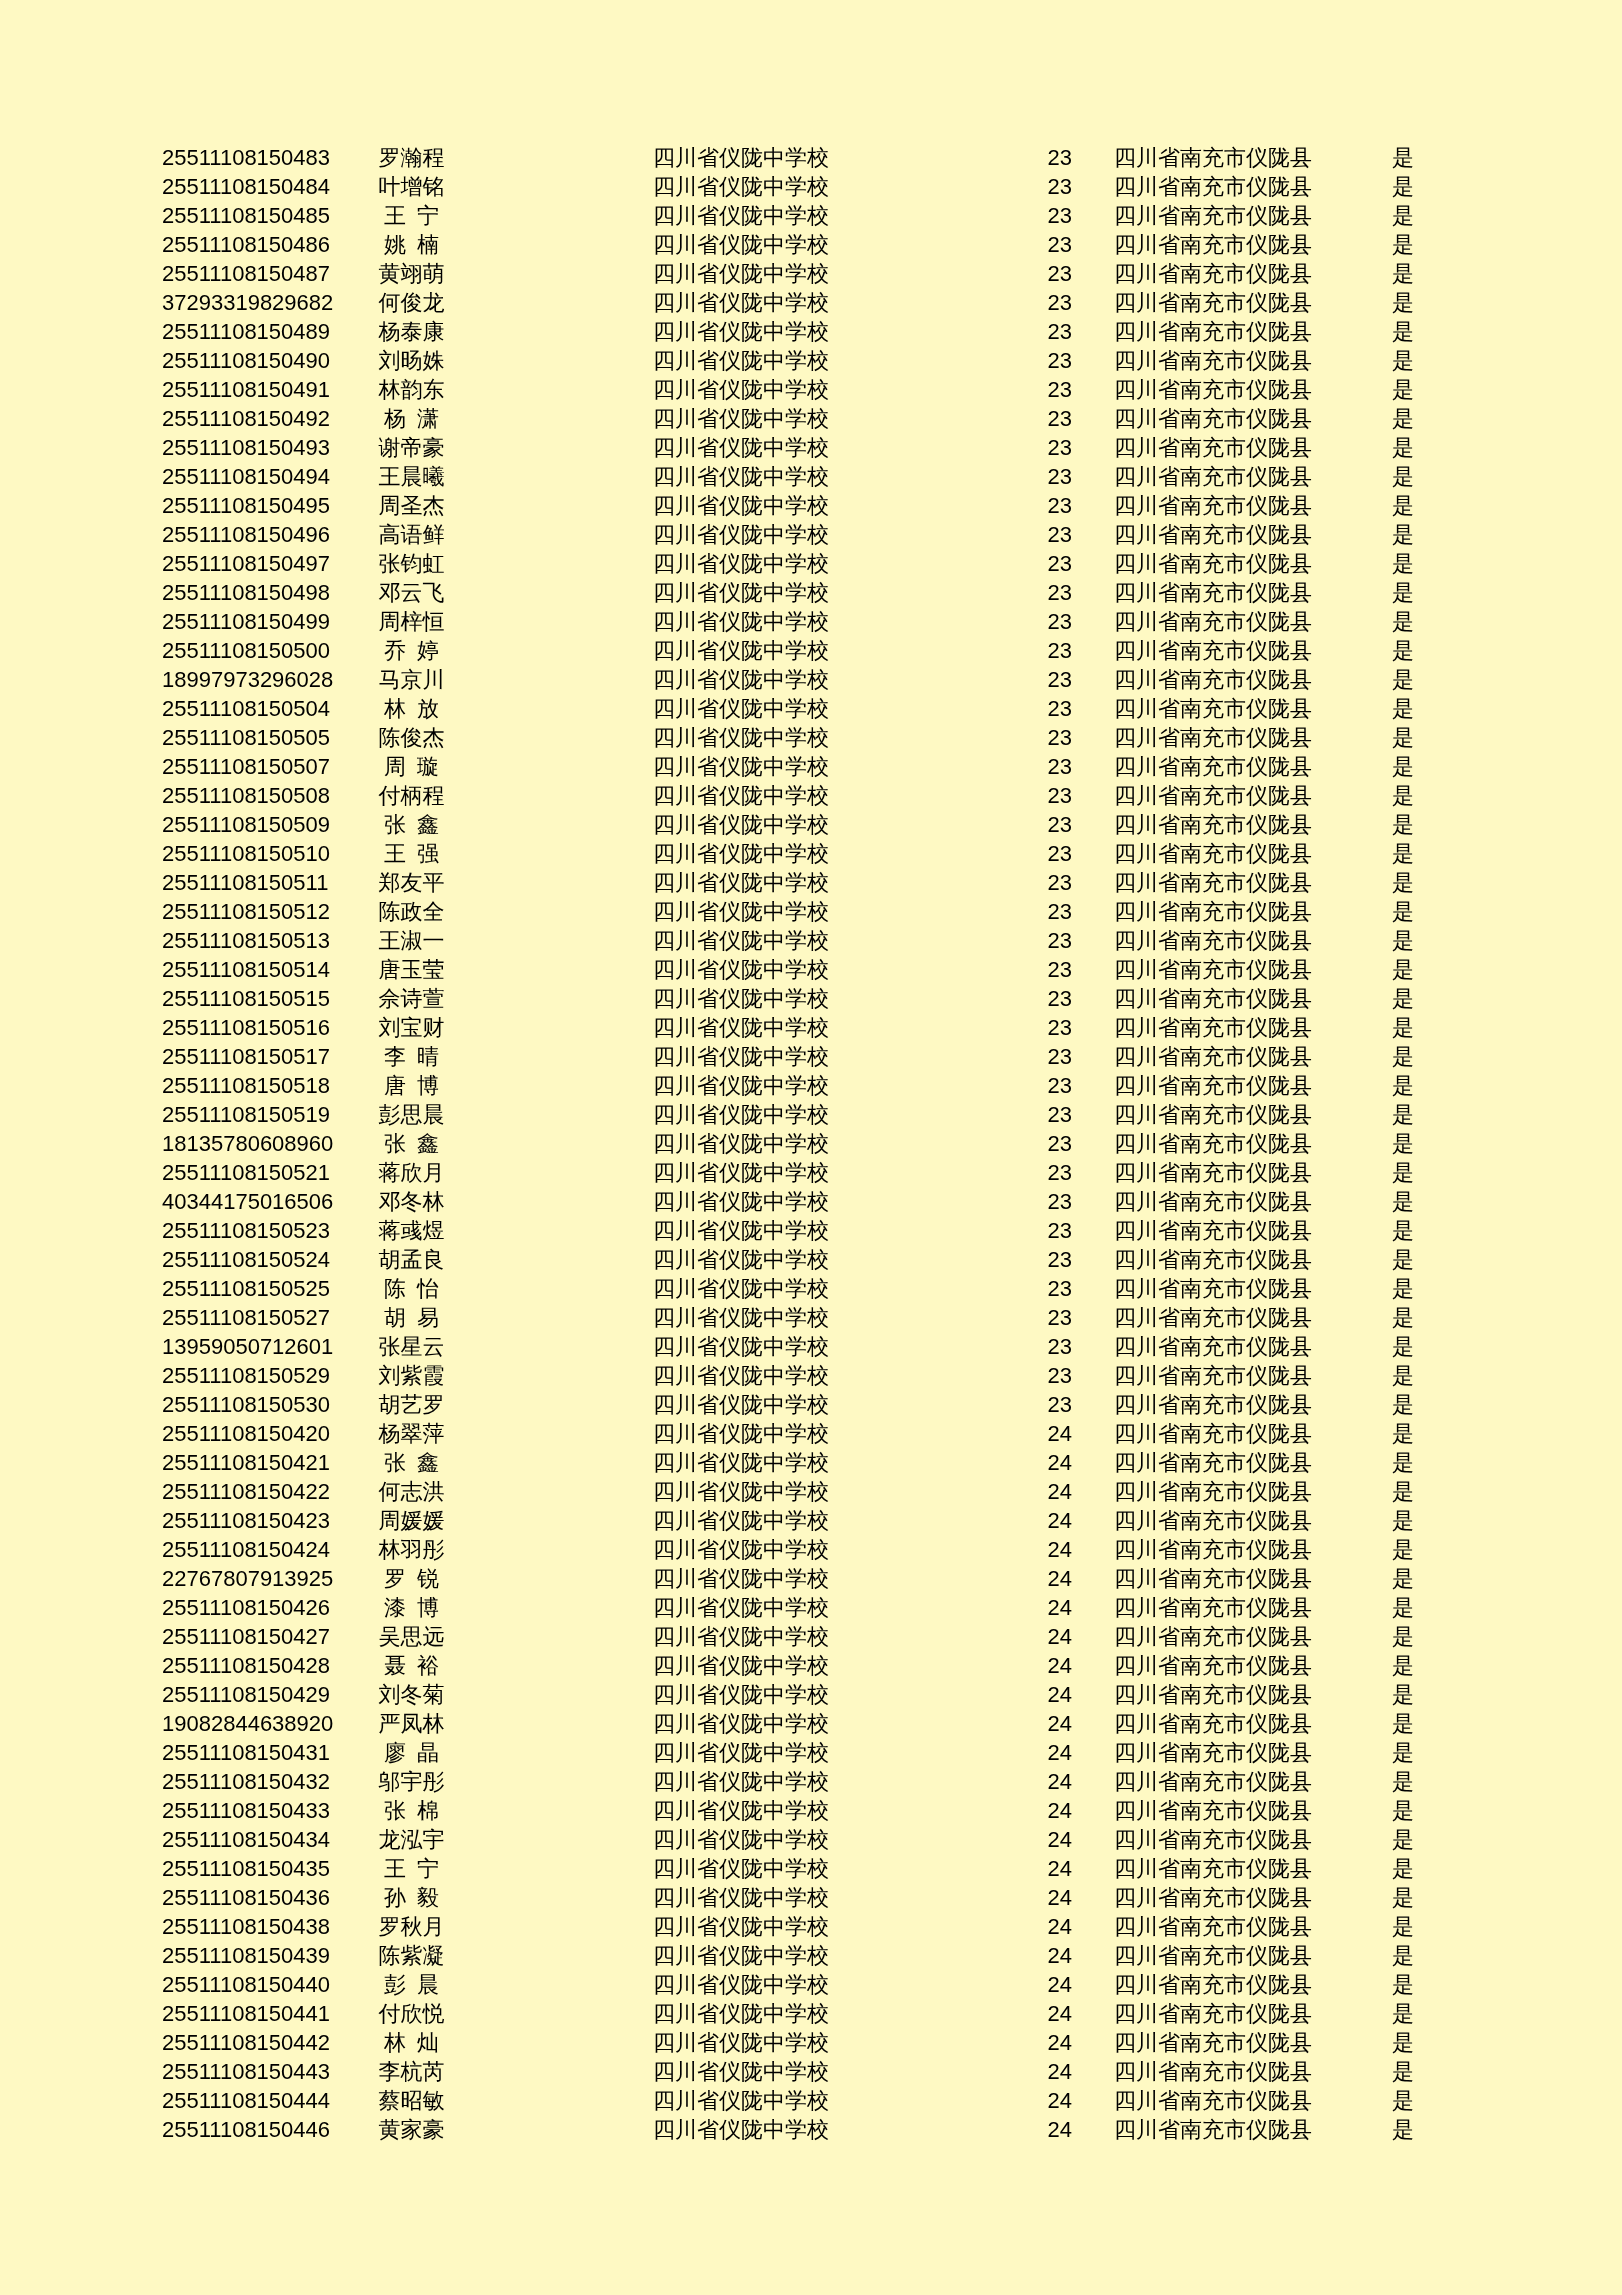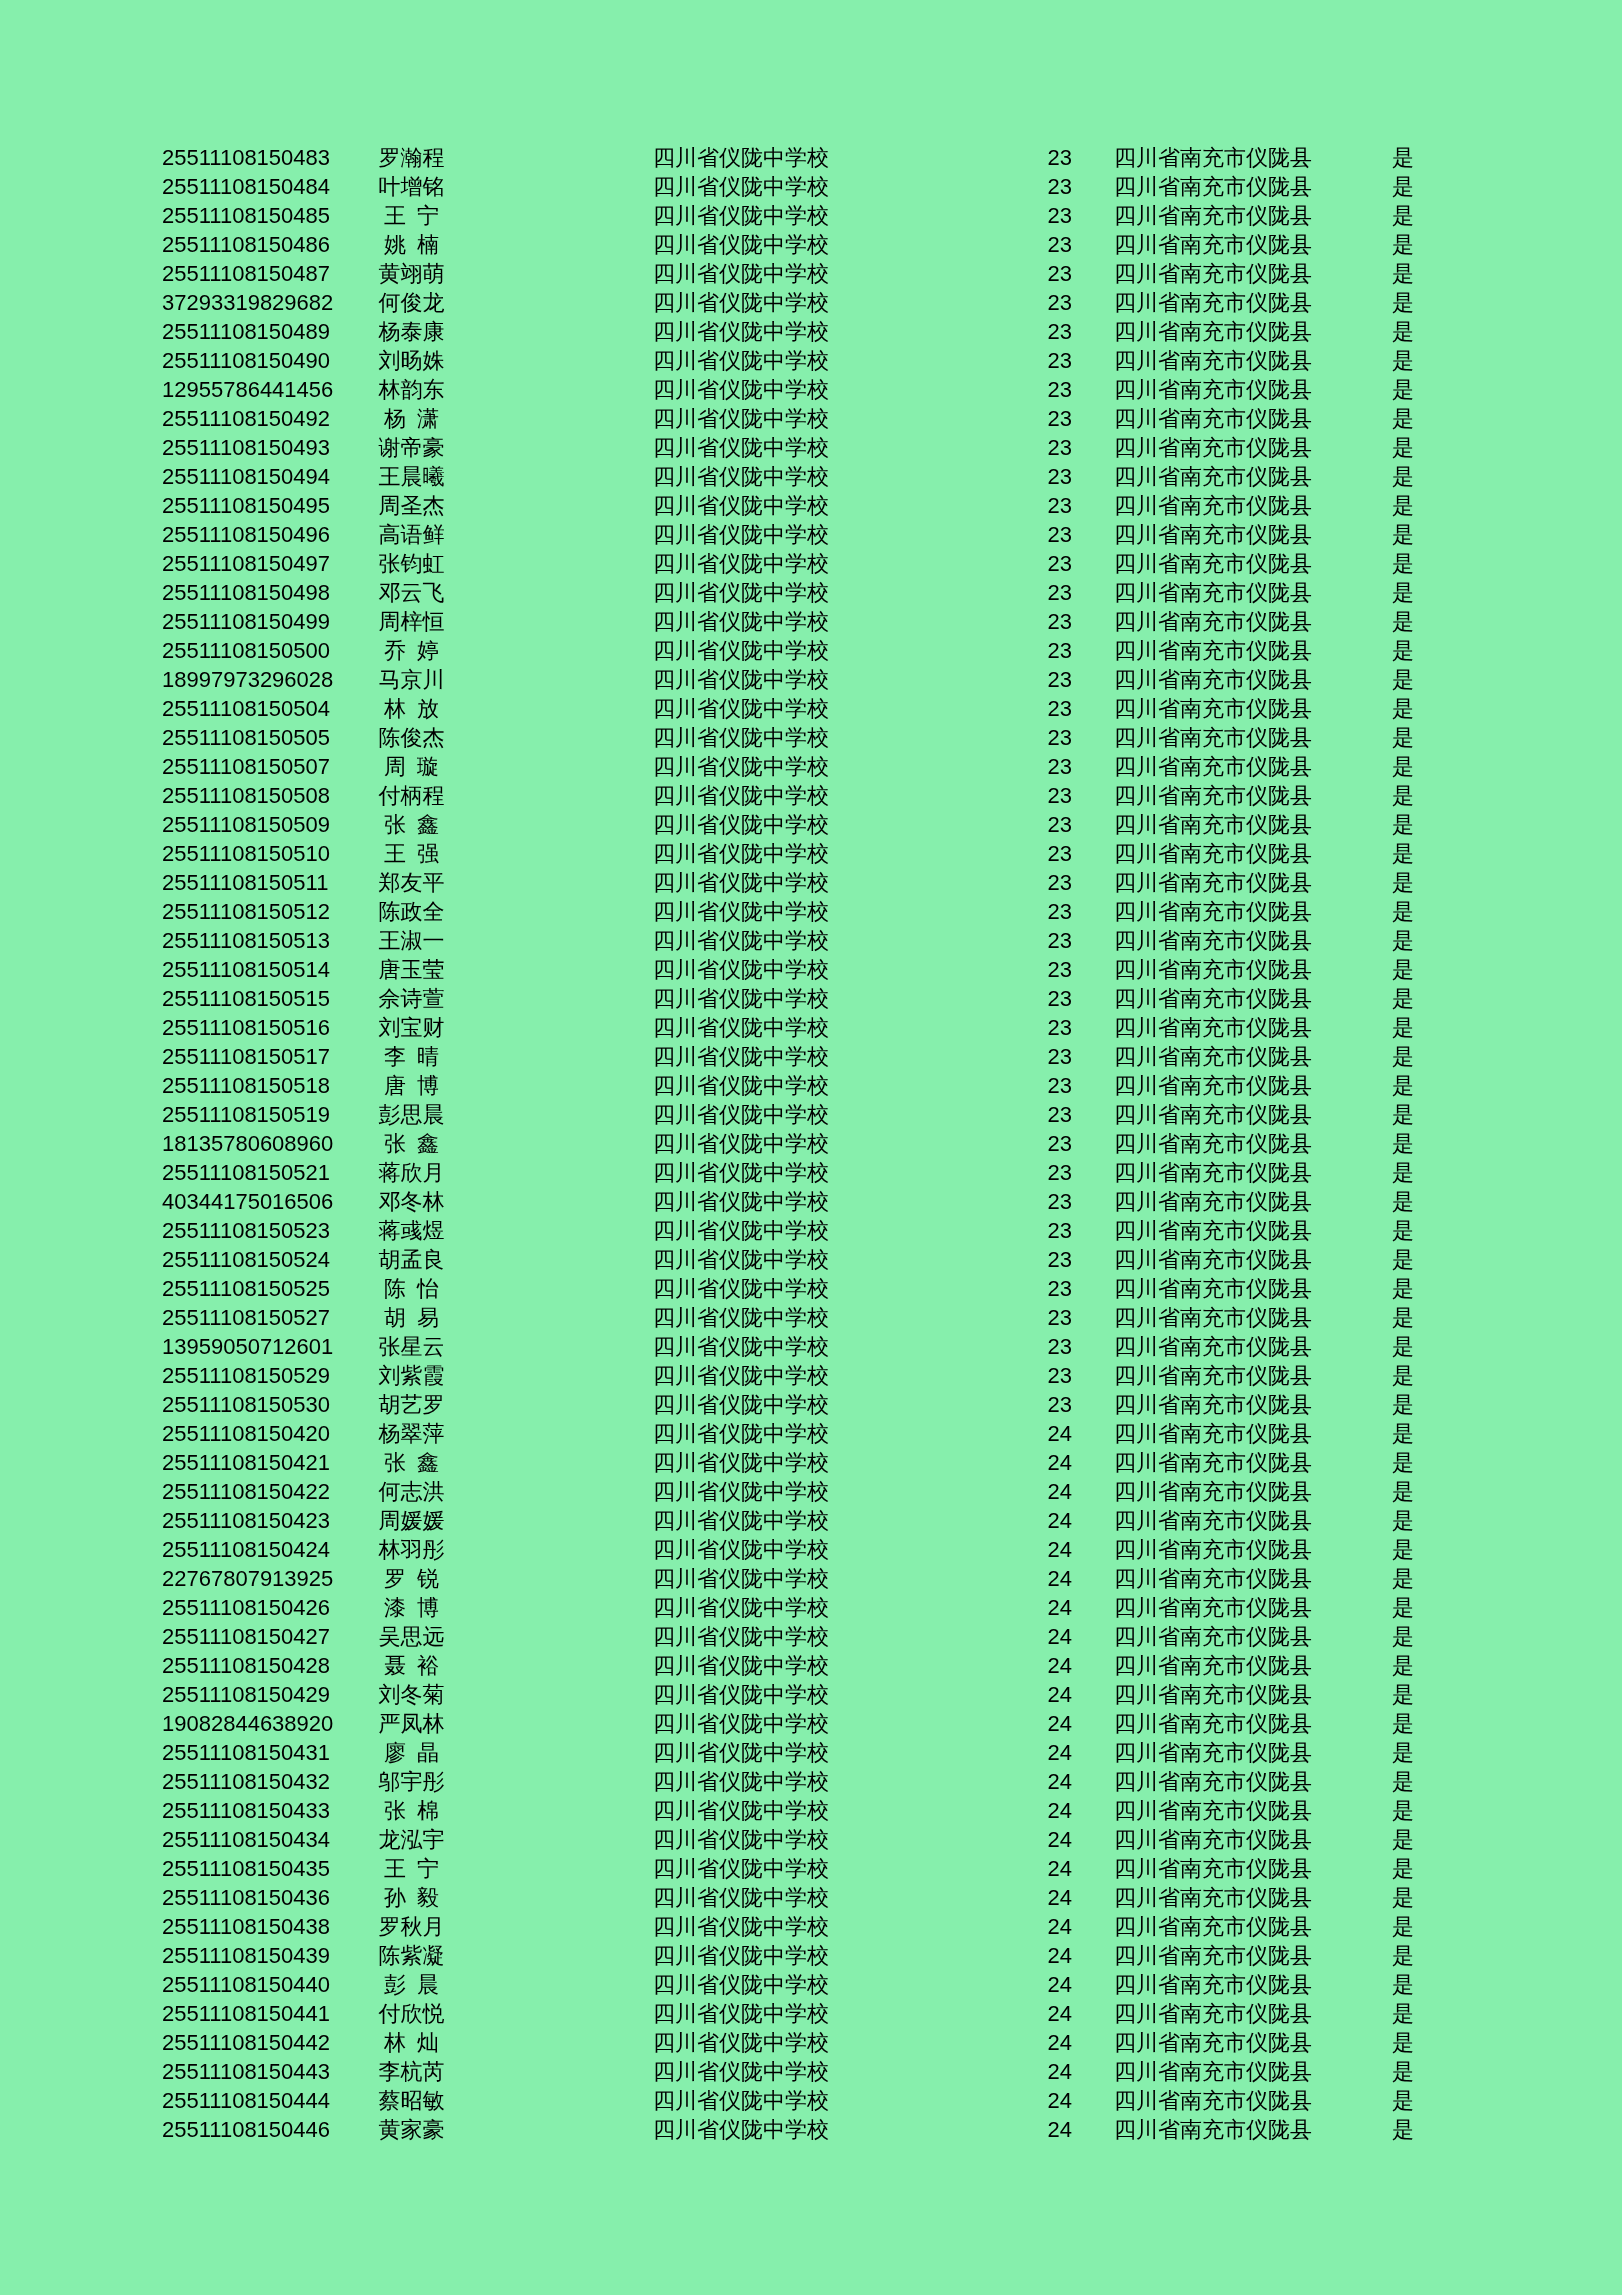--- a/index.html
+++ b/index.html
@@ -5,21 +5,21 @@
   html, body { margin: 0; padding: 0; }
   body {
     width: 1623px; height: 2295px;
     background: #ffffff;
     font-family: "Liberation Sans", sans-serif;
     color: #000000;
   }
   .page {
     position: relative;
     width: 1623px; height: 2295px;
-    background: #86efac;
+    background: #fef9c3;
     overflow: hidden;
   }
   .roster {
     position: absolute;
     top: 143px; left: 0; right: 0;
   }
   .row { position: relative; height: 29px; }
   .cell {
     position: absolute;
     top: 50%;
@@ -107,21 +107,21 @@
   <div class="row">
     <span class="cell c-id">25511108150490</span>
     <span class="cell c-name">刘旸姝</span>
     <span class="cell c-school">四川省仪陇中学校</span>
     <span class="cell c-count">23</span>
     <span class="cell c-region">四川省南充市仪陇县</span>
     <span class="cell c-flag">是</span>
   </div>
 
   <div class="row">
-    <span class="cell c-id">12955786441456</span>
+    <span class="cell c-id">25511108150491</span>
     <span class="cell c-name">林韵东</span>
     <span class="cell c-school">四川省仪陇中学校</span>
     <span class="cell c-count">23</span>
     <span class="cell c-region">四川省南充市仪陇县</span>
     <span class="cell c-flag">是</span>
   </div>
 
   <div class="row">
     <span class="cell c-id">25511108150492</span>
     <span class="cell c-name">杨 潇</span>

